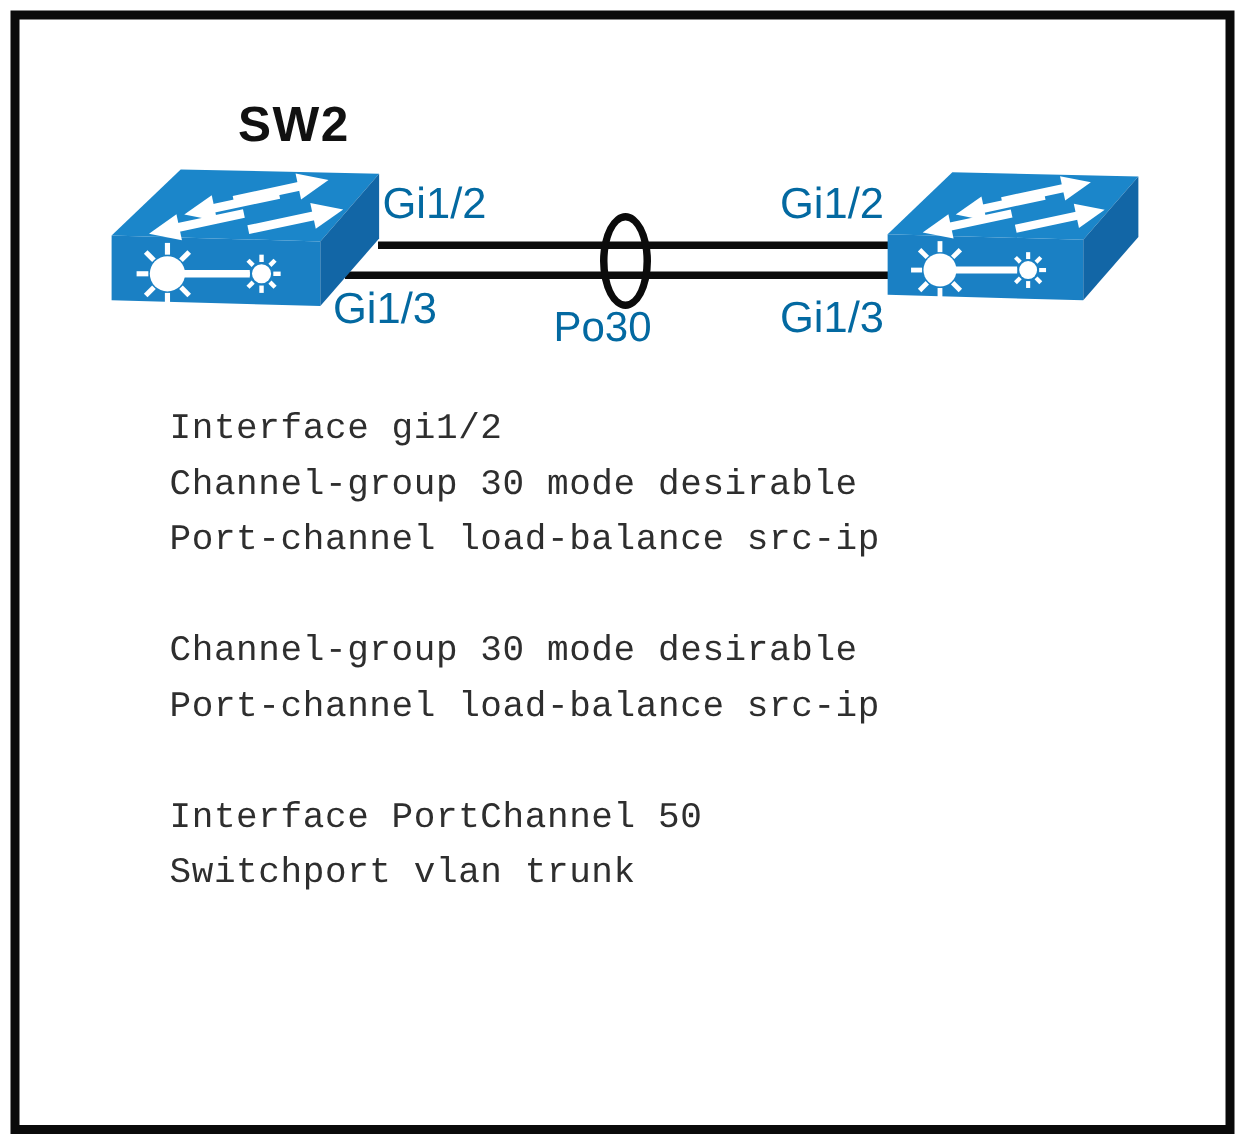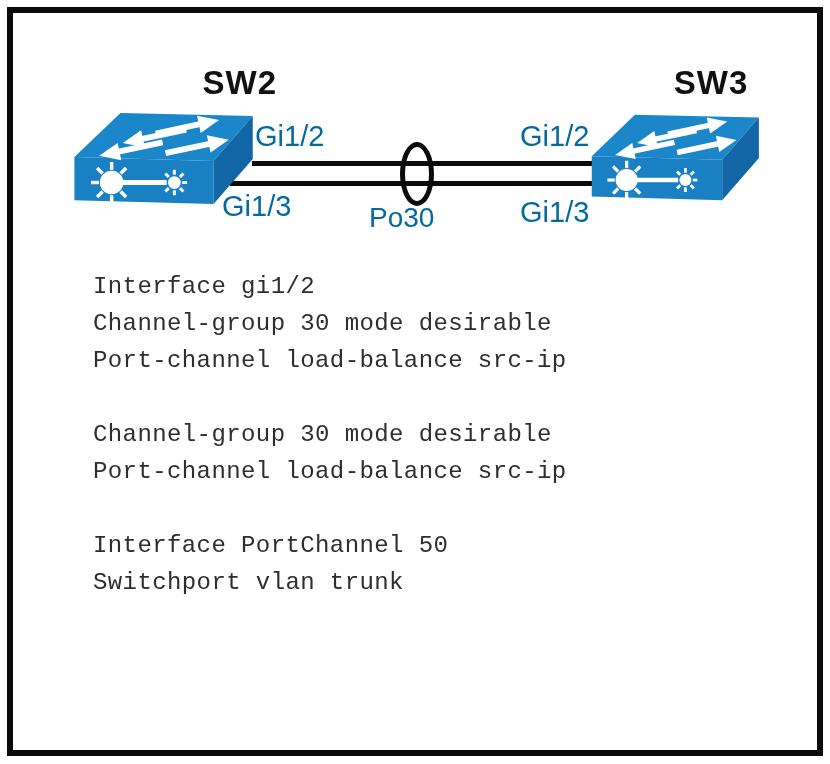--- a/index.html
+++ b/index.html
@@ -20,21 +20,21 @@
 
   .po-ellipse{position:absolute;left:394px;top:136px;width:34px;height:64px;
               border:5px solid #0b0b0b;border-radius:50%;box-sizing:border-box;
               background:transparent;}
 
   .sw-icon{position:absolute;overflow:visible;}
 
   .config{position:absolute;left:80px;top:255px;
           font-family:"Liberation Mono", monospace;font-size:24px;
           letter-spacing:0.4px;color:#2e2e2e;}
-  .cfg-line{height:37px;line-height:37px;white-space:pre;}
+  .cfg-line{height:37px;line-height:37px;white-space:pre;margin-left:20px;}
 
   .defs-holder{position:absolute;width:0;height:0;overflow:hidden;}
 </style>
 </head>
 <body>
 
 <svg class="defs-holder" aria-hidden="true">
   <defs>
     <g id="switch-symbol">
       <polygon points="50,3 185,6 145,52 3,48" fill="#1b86ca"></polygon>
@@ -92,22 +92,21 @@
 
   <div class="po-ellipse" style="left:387px;top:129px;"></div>
 
   <svg class="sw-icon" style="left:58px;top:97px;width:193px;height:98px;" viewBox="0 0 196 100">
     <use href="#switch-symbol"></use>
   </svg>
   <svg class="sw-icon" style="left:576px;top:99px;width:180px;height:92px;" viewBox="0 0 196 100">
     <use href="#switch-symbol"></use>
   </svg>
 
-  <div class="abs sw-title" style="left:134px;top:53px;text-align:right;">SW2</div>
-  <div class="abs sw-title" style="left:633px;top:53px;">SW3</div>
+  <div class="abs sw-title" style="left:118px;top:53px;">SW2</div>
 
   <div class="abs port-label" style="left:242px;top:109px;">Gi1/2</div>
   <div class="abs port-label" style="left:209px;top:179px;">Gi1/3</div>
   <div class="abs port-label" style="left:507px;top:109px;">Gi1/2</div>
   <div class="abs port-label" style="left:507px;top:185px;">Gi1/3</div>
   <div class="abs port-label" style="left:356px;top:191px;font-size:28px;">Po30</div>
 
   <div class="config">
     <div class="cfg-line">Interface gi1/2</div>
     <div class="cfg-line">Channel-group 30 mode desirable</div>

